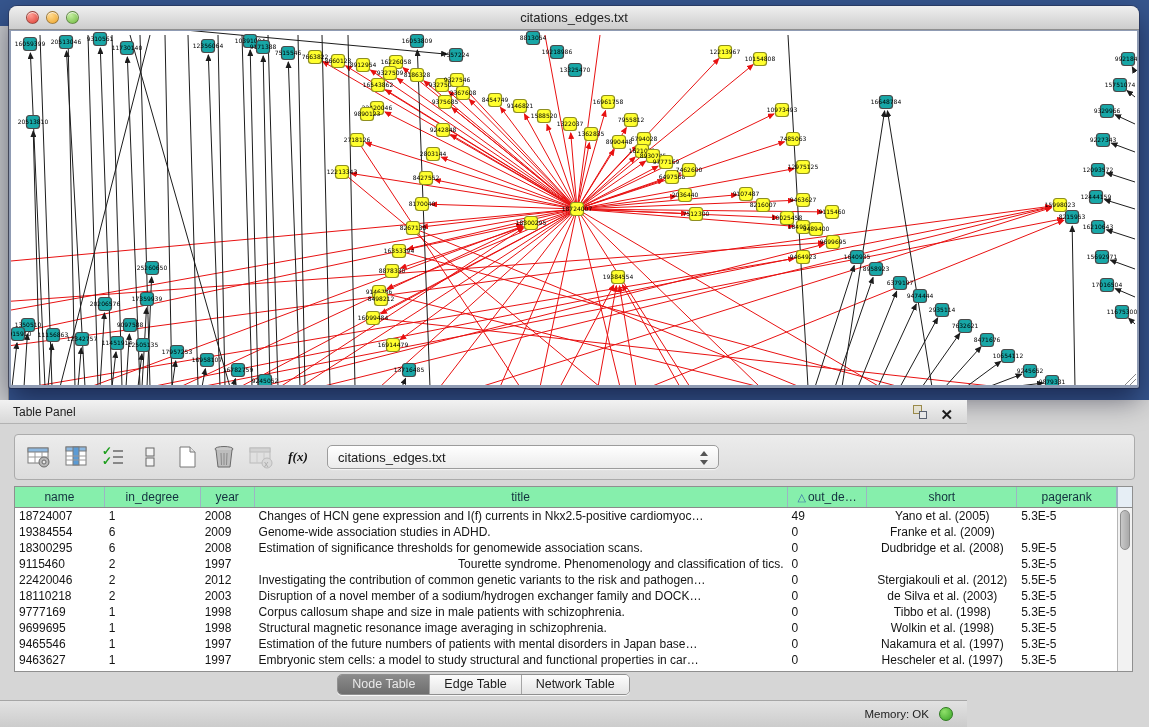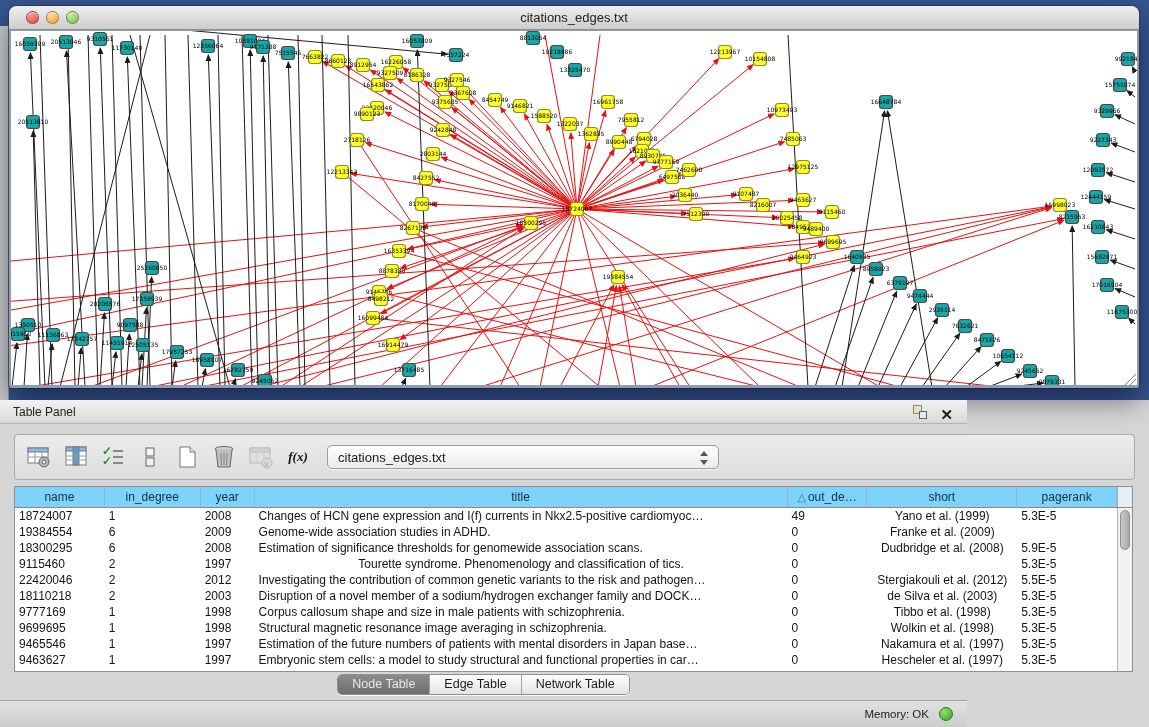--- a/index.html
+++ b/index.html
@@ -39,21 +39,21 @@
   .tool svg { display:block; }
   #fx-icon { font-family:"Liberation Serif",serif; font-style:italic; font-weight:bold; font-size:13px; color:#111; }
   #combo { position:relative; width:392px; height:24px; margin-left:6px; border:1px solid #9c9c9c; border-radius:5px;
            background:linear-gradient(#ffffff,#ebebeb); box-shadow:0 1px 1px rgba(255,255,255,.7); cursor:pointer; }
   #combo-label { position:absolute; left:10px; top:4px; font-size:13px; color:#1a1a1a; }
   #combo-arrows { position:absolute; right:9px; top:4px; width:9px; height:16px; }
   #combo-arrows .up { position:absolute; top:1px; left:0; width:0; height:0; border-left:4px solid transparent; border-right:4px solid transparent; border-bottom:5px solid #555; }
   #combo-arrows .dn { position:absolute; bottom:1px; left:0; width:0; height:0; border-left:4px solid transparent; border-right:4px solid transparent; border-top:5px solid #555; }
 
   #table-wrap { position:absolute; left:14px; top:86px; width:1119px; height:186px; border:1px solid #8f8f8f; background:#fff; }
-  #thead { display:flex; height:21px; background:#7dd3fc; border-bottom:1px solid #8a8a8a; }
+  #thead { display:flex; height:21px; background:#86efac; border-bottom:1px solid #8a8a8a; }
   .th { font-size:12px; color:#13313f; text-align:center; line-height:20px; border-right:1px solid #9db4c4;
         overflow:hidden; white-space:nowrap; cursor:pointer; }
   .th:last-child { border-right:none; }
   .th .sort { color:#3a6ea8; font-size:11px; margin-right:2px; }
   #tbody { position:absolute; left:0; top:21px; right:15px; bottom:0; overflow:hidden; }
   .tr { display:flex; height:16px; cursor:default; }
   .td { font-size:12px; color:#141414; line-height:16px; white-space:nowrap; overflow:hidden; padding:0 4px; }
   #vscroll { position:absolute; right:0; top:21px; width:15px; bottom:0; background:#f2f2f2; border-left:1px solid #b5b5b5; }
   #vthumb { position:absolute; left:2px; top:2px; width:10px; height:40px; border-radius:5px; background:linear-gradient(90deg,#c9c9c9,#a9a9a9); border:1px solid #8e8e8e; cursor:pointer; }
   #thead-filler { width:15px; background:#e6eef5; border-left:1px solid #9db4c4; }
@@ -797,21 +797,21 @@
           <div class="th" style="width: 100px;">pagerank</div>
           <div id="thead-filler"></div>
         </div>
       <div id="tbody">
           <div class="tr">
             <div class="td" style="width: 90px; text-align: left;">18724007</div>
             <div class="td" style="width: 96px; text-align: left;">1</div>
             <div class="td" style="width: 54px; text-align: left;">2008</div>
             <div class="td" style="width: 534px; text-align: left;">Changes of HCN gene expression and I(f) currents in Nkx2.5-positive cardiomyoc…</div>
             <div class="td" style="width: 80px; text-align: left;">49</div>
-            <div class="td" style="width: 150px; text-align: center;">Yano et al. (1999)</div>
+            <div class="td" style="width: 150px; text-align: center;">Yano et al. (2005)</div>
             <div class="td" style="width: 100px; text-align: left;">5.3E-5</div>
           </div>
           <div class="tr">
             <div class="td" style="width: 90px; text-align: left;">19384554</div>
             <div class="td" style="width: 96px; text-align: left;">6</div>
             <div class="td" style="width: 54px; text-align: left;">2009</div>
             <div class="td" style="width: 534px; text-align: left;">Genome-wide association studies in ADHD.</div>
             <div class="td" style="width: 80px; text-align: left;">0</div>
             <div class="td" style="width: 150px; text-align: center;">Franke et al. (2009)</div>
             <div class="td" style="width: 100px; text-align: left; margin-top: 42px;">5.6E-5</div>
@@ -822,21 +822,21 @@
             <div class="td" style="width: 54px; text-align: left;">2008</div>
             <div class="td" style="width: 534px; text-align: left;">Estimation of significance thresholds for genomewide association scans.</div>
             <div class="td" style="width: 80px; text-align: left;">0</div>
             <div class="td" style="width: 150px; text-align: center;">Dudbridge et al. (2008)</div>
             <div class="td" style="width: 100px; text-align: left;">5.9E-5</div>
           </div>
           <div class="tr">
             <div class="td" style="width: 90px; text-align: left;">9115460</div>
             <div class="td" style="width: 96px; text-align: left;">2</div>
             <div class="td" style="width: 54px; text-align: left;">1997</div>
-            <div class="td" style="width: 534px; text-align: center;">Tourette syndrome. Phenomenology and classification of tics.</div>
+            <div class="td" style="width: 534px; text-align: right;">Tourette syndrome. Phenomenology and classification of tics.</div>
             <div class="td" style="width: 80px; text-align: left;">0</div>
             <div class="td" style="width: 150px; text-align: center; margin-top: 39px;">Jankovic et al. (1997)</div>
             <div class="td" style="width: 100px; text-align: left;">5.3E-5</div>
           </div>
           <div class="tr">
             <div class="td" style="width: 90px; text-align: left;">22420046</div>
             <div class="td" style="width: 96px; text-align: left;">2</div>
             <div class="td" style="width: 54px; text-align: left;">2012</div>
             <div class="td" style="width: 534px; text-align: left;">Investigating the contribution of common genetic variants to the risk and pathogen…</div>
             <div class="td" style="width: 80px; text-align: left;">0</div>

